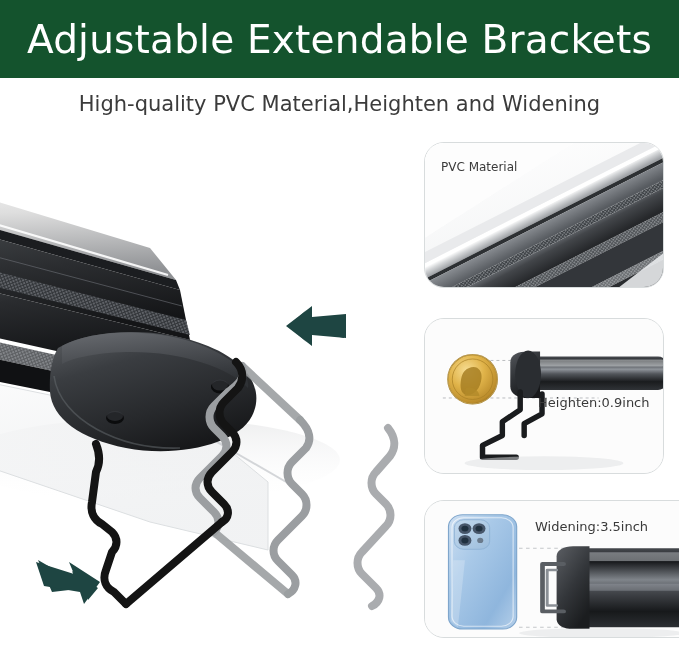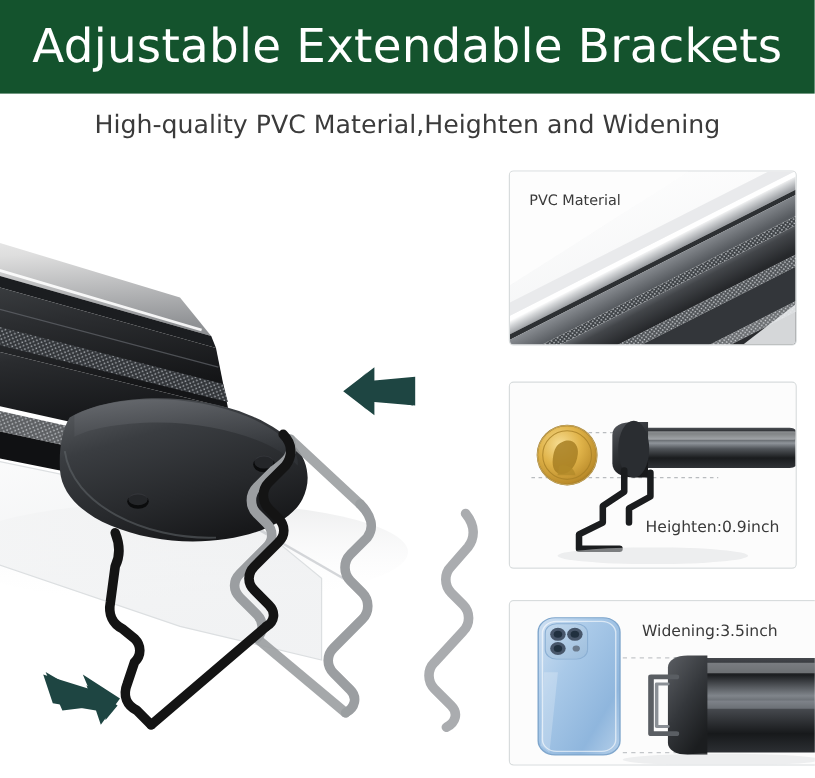--- a/index.html
+++ b/index.html
@@ -43,38 +43,38 @@
     position:absolute; left:0; top:130px; width:412px; height:518px;
     background:#ffffff; overflow:hidden;
   }
   .hero-svg { position:absolute; left:0; top:0; width:412px; height:518px; }
 
   
   .card {
     position:absolute;
     background:#fbfbfb;
     border:1px solid #d8dcdd;
-    border-radius:4px;
+    border-radius:20px;
     overflow:hidden;
   }
   #card-pvc    { left:424px; top:142px; width:240px; height:146px; }
   #card-height { left:424px; top:318px; width:240px; height:156px; }
   #card-width  { left:424px; top:500px; width:284px; height:138px; }
 
   .card-svg { position:absolute; left:0; top:0; width:100%; height:100%; }
 
   .card-label {
     position:absolute;
     font-family:"DejaVu Sans", sans-serif;
     color:#3a3a3a;
     white-space:nowrap;
     z-index:5;
   }
   #label-pvc    { left:16px; top:17px;  font-size:12px; }
-  #label-height { left:113px; top:76px; font-size:13px;margin-top:37px; }
+  #label-height { left:113px; top:76px; font-size:13px; }
   #label-width  { left:110px; top:18px; font-size:13px; }
 </style>
 </head>
 <body>
 
 <div class="page">
 
   <div class="banner">
     <div class="banner-title">Adjustable Extendable Brackets</div>
   </div>

